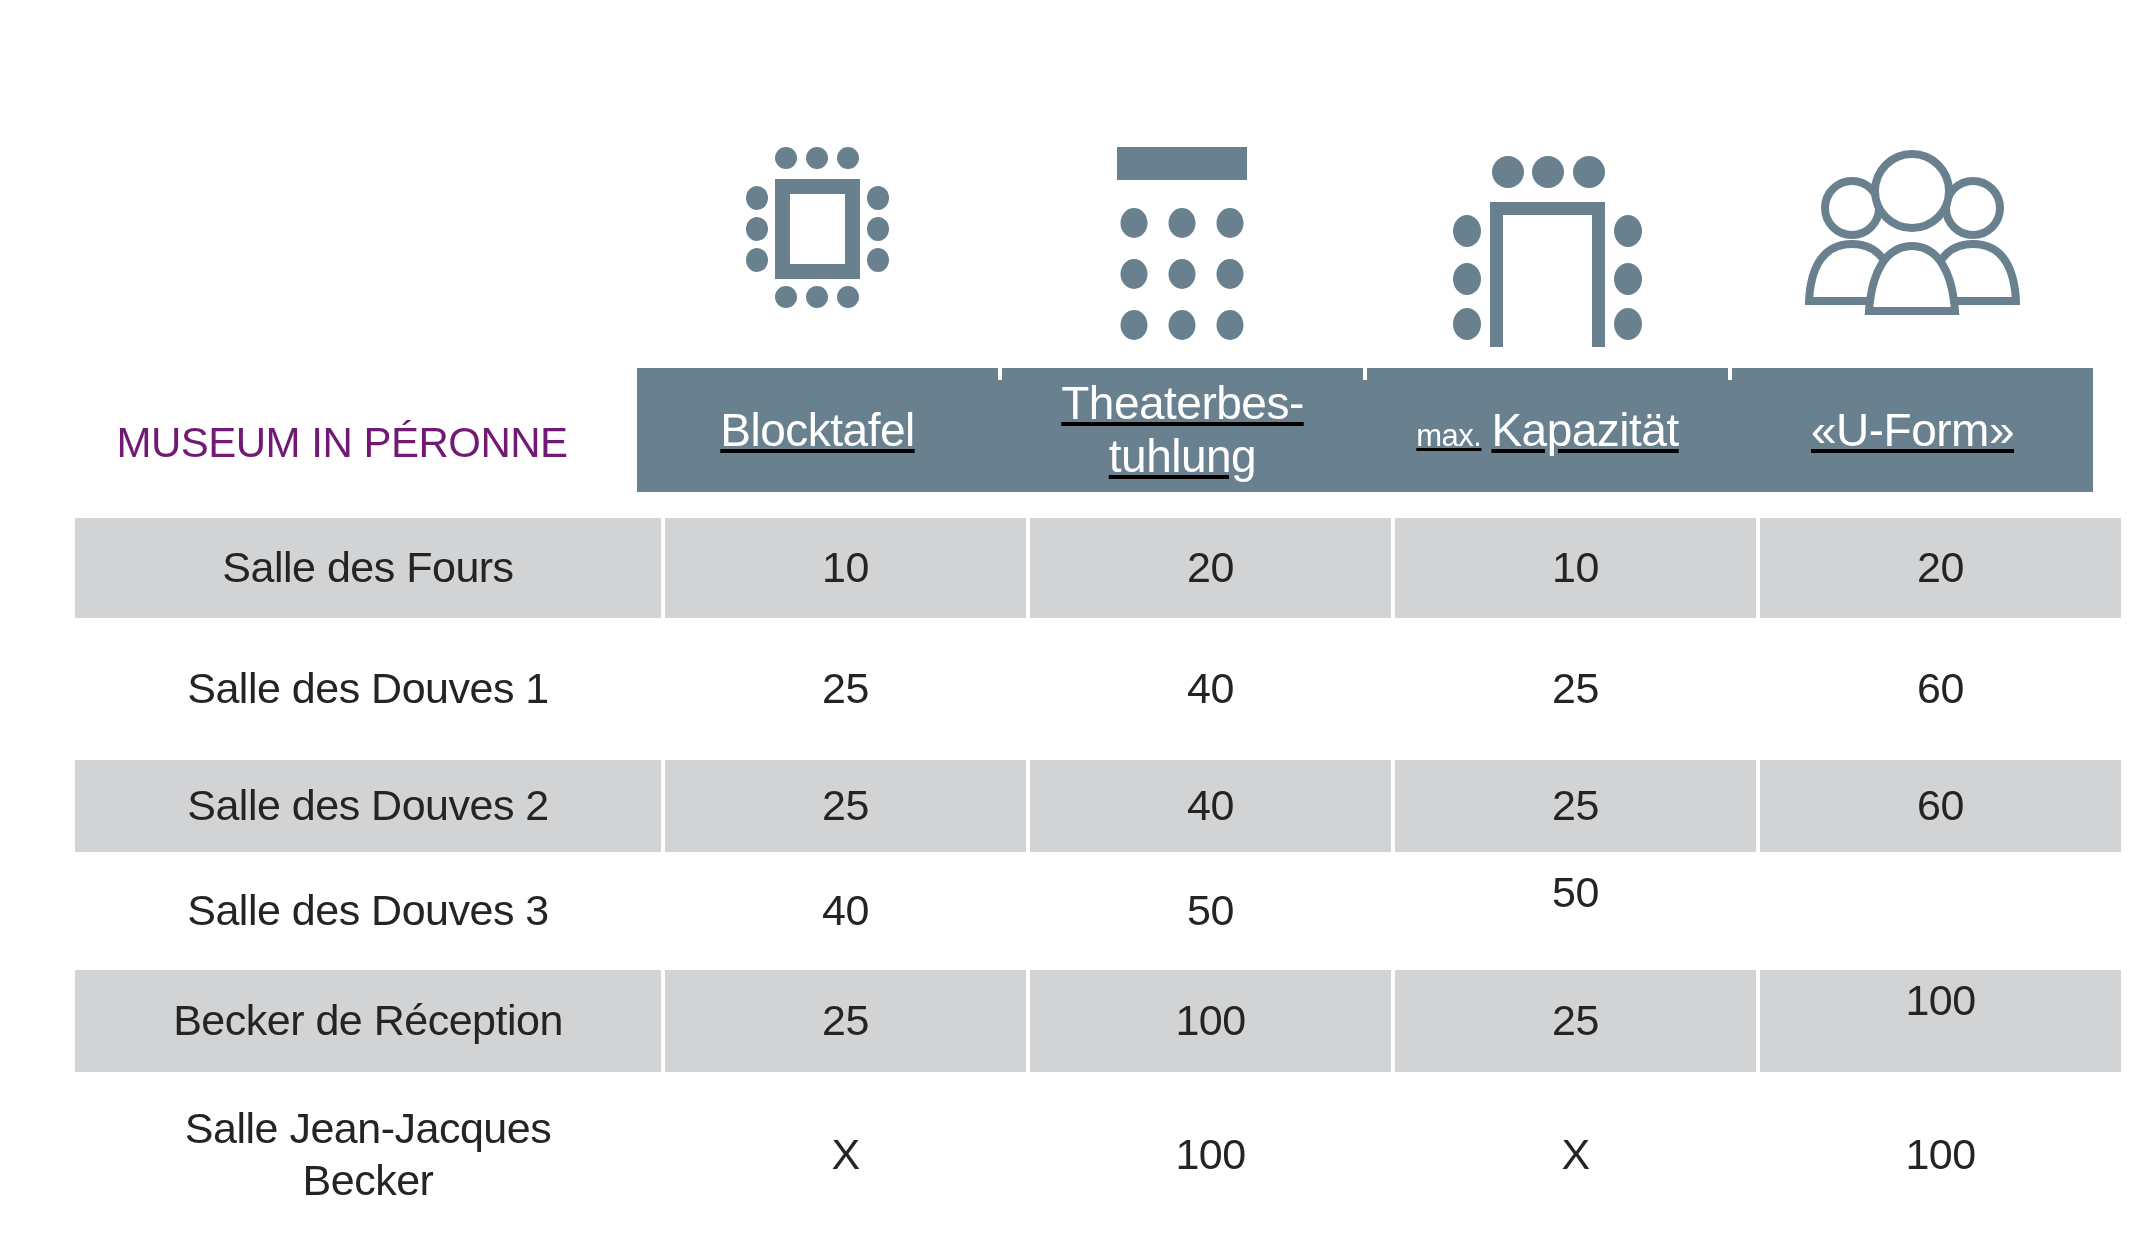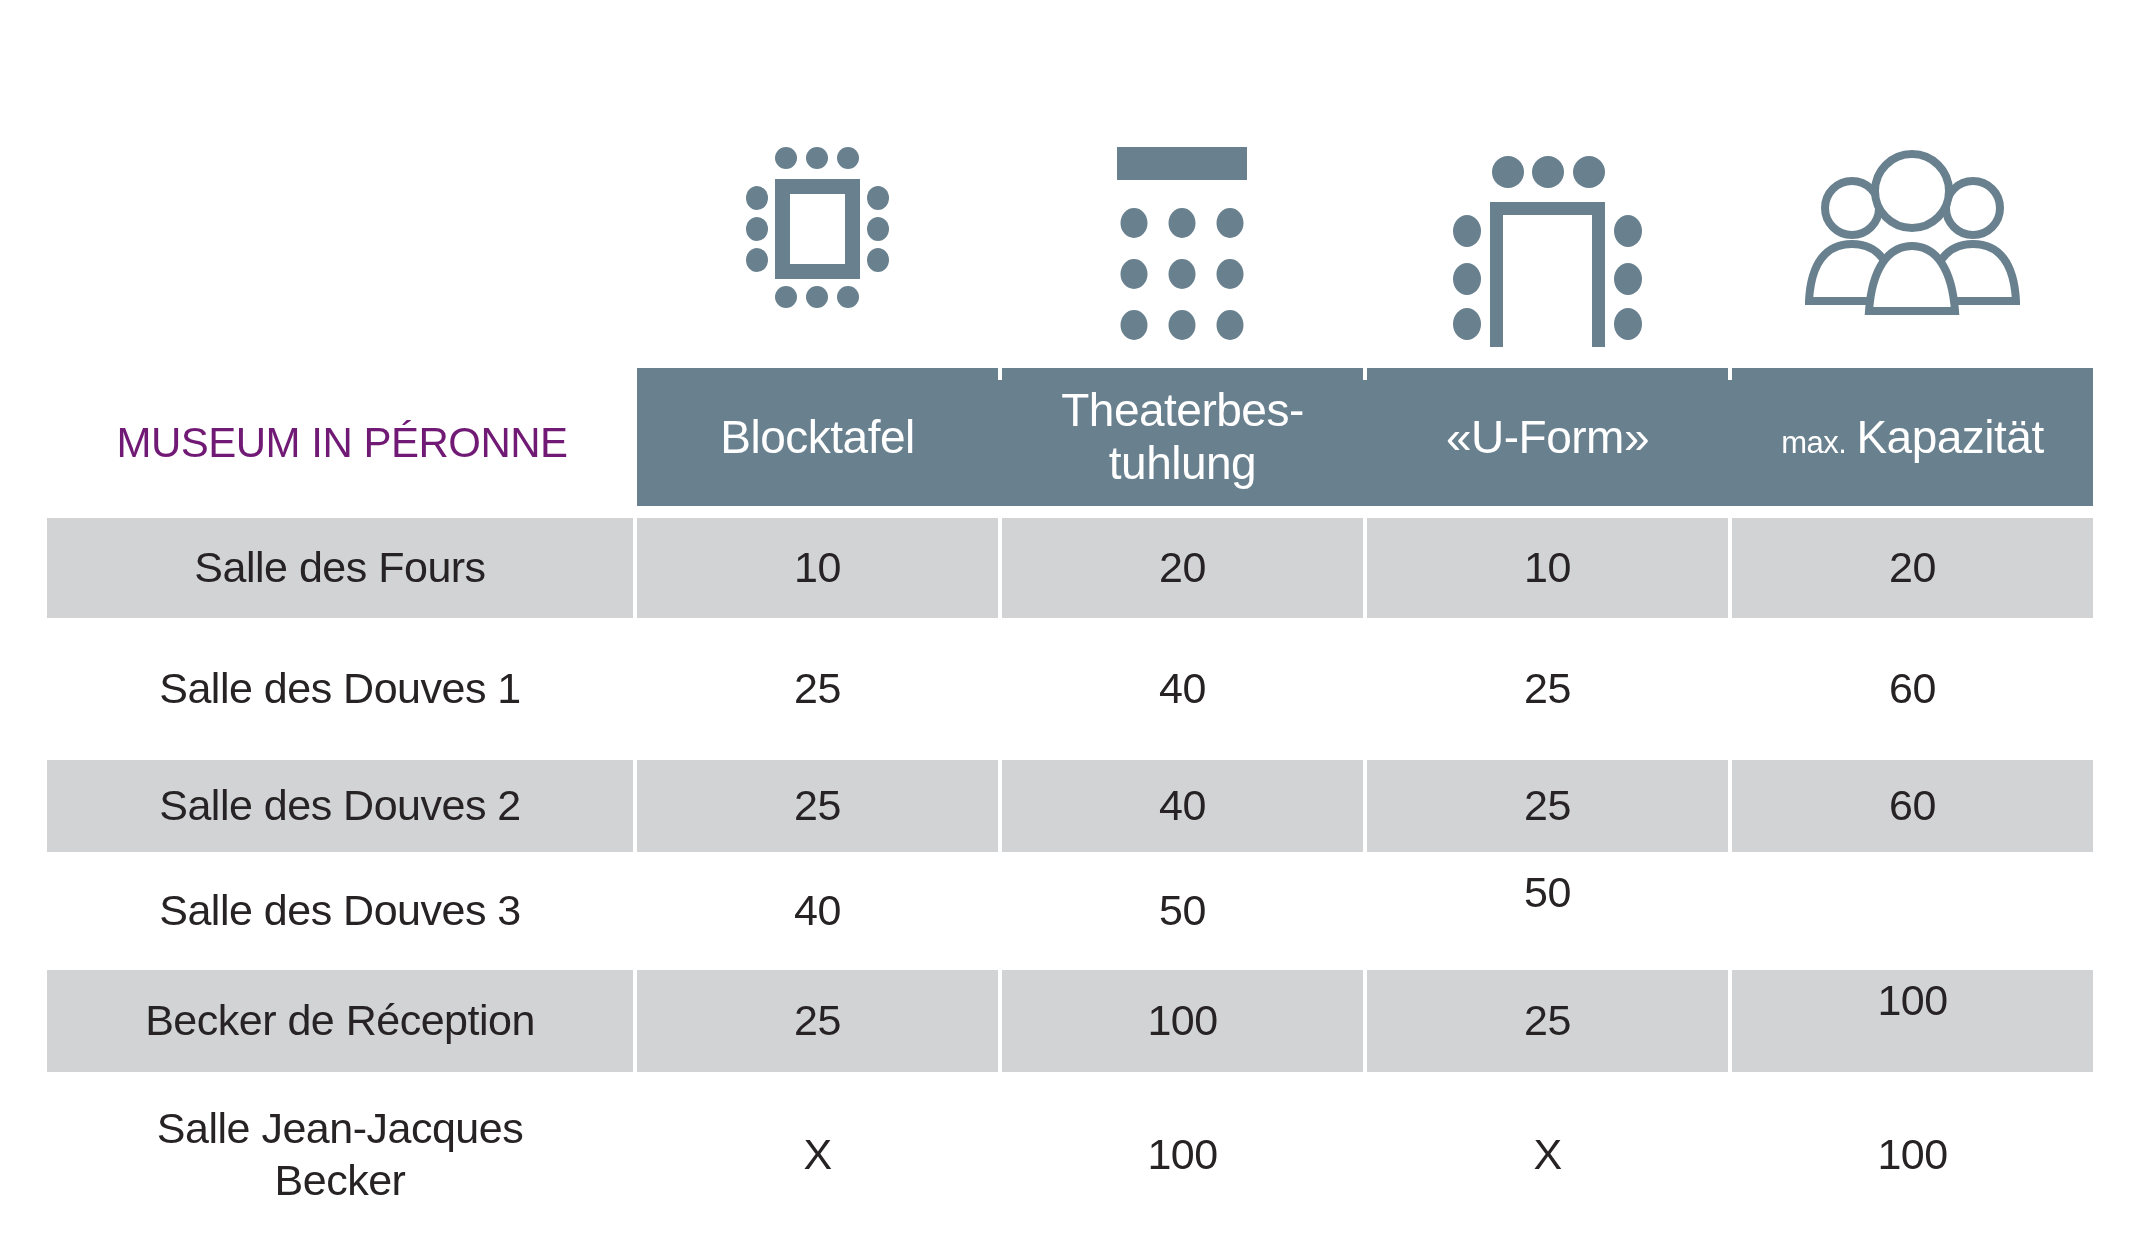--- a/index.html
+++ b/index.html
@@ -15,25 +15,26 @@
     background: #ffffff;
     overflow: hidden;
   }
   .icon-box { position: absolute; }
   .icon-box svg { width: 100%; height: 100%; display: block; }
 
   
   .header-band {
     position: absolute;
     left: 637px; top: 368px;
-    width: 1456px; height: 138px;
+    width: 1456px; height: 124px;
     background: #69808E;
     display: grid;
     grid-template-columns: repeat(4, 361px);
     column-gap: 4px;
+    text-decoration: underline;
   }
   .header-cell {
     display: flex;
     align-items: center;
     justify-content: center;
     color: #ffffff;
     font-size: 46px;
     letter-spacing: -0.5px;
     text-align: center;
     line-height: 1.15;
@@ -67,20 +68,21 @@
   
   .rows {
     position: absolute;
     left: 47px; top: 518px;
     width: 2046px;
   }
   .row {
     display: grid;
     grid-template-columns: 586px 361px 361px 361px 361px;
     column-gap: 4px;
+    margin-left: 28px;
   }
   .row-0 { height: 100px; }
   .row-1 { height: 142px; }
   .row-2 { height: 92px; }
   .row-3 { height: 118px; }
   .row-4 { height: 102px; }
   .row-5 { height: 165px; }
   .cell {
     display: flex;
     align-items: center;
@@ -164,27 +166,27 @@
 
   <div class="header-band">
     <div class="header-cell">
       <span>Blocktafel</span>
     </div>
     <div class="header-cell">
       <span>Theaterbes-
 tuhlung</span>
     </div>
     <div class="header-cell">
-      <span>«U-Form»</span>
-    </div>
-    <div class="header-cell">
       <span class="kap-wrap">
         <span class="prefix">max.</span>
         <span>Kapazität</span>
       </span>
+    </div>
+    <div class="header-cell">
+      <span>«U-Form»</span>
     </div>
     <div class="notch n1"></div>
     <div class="notch n2"></div>
     <div class="notch n3"></div>
   </div>
 
   <div class="rows">
 
     <div class="row row-0 gray">
       <div class="cell label-cell"><span>Salle des Fours</span></div>

